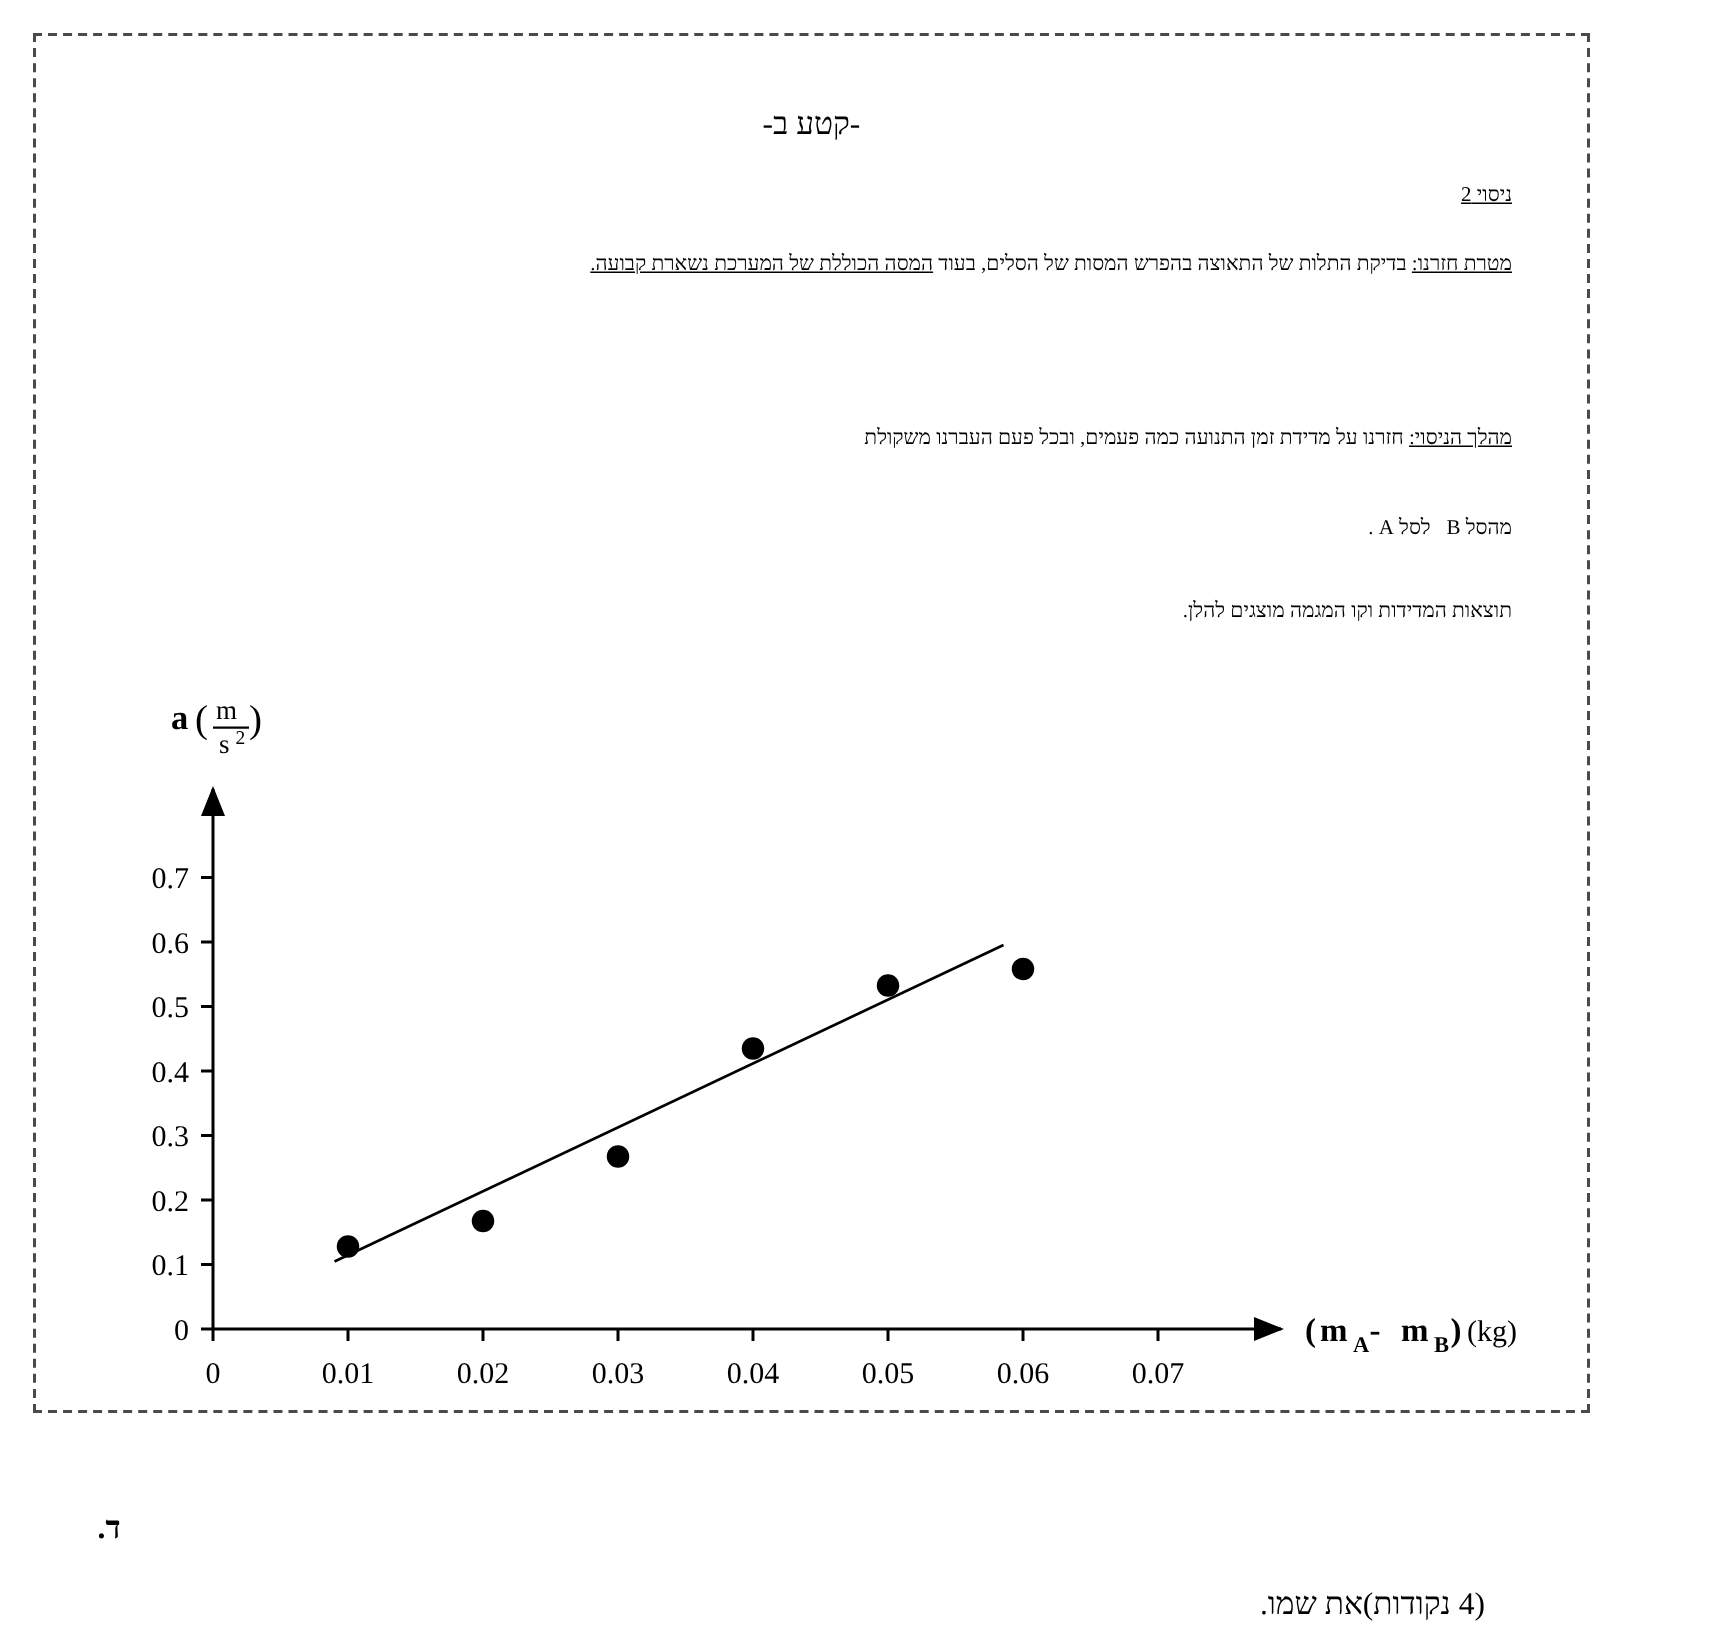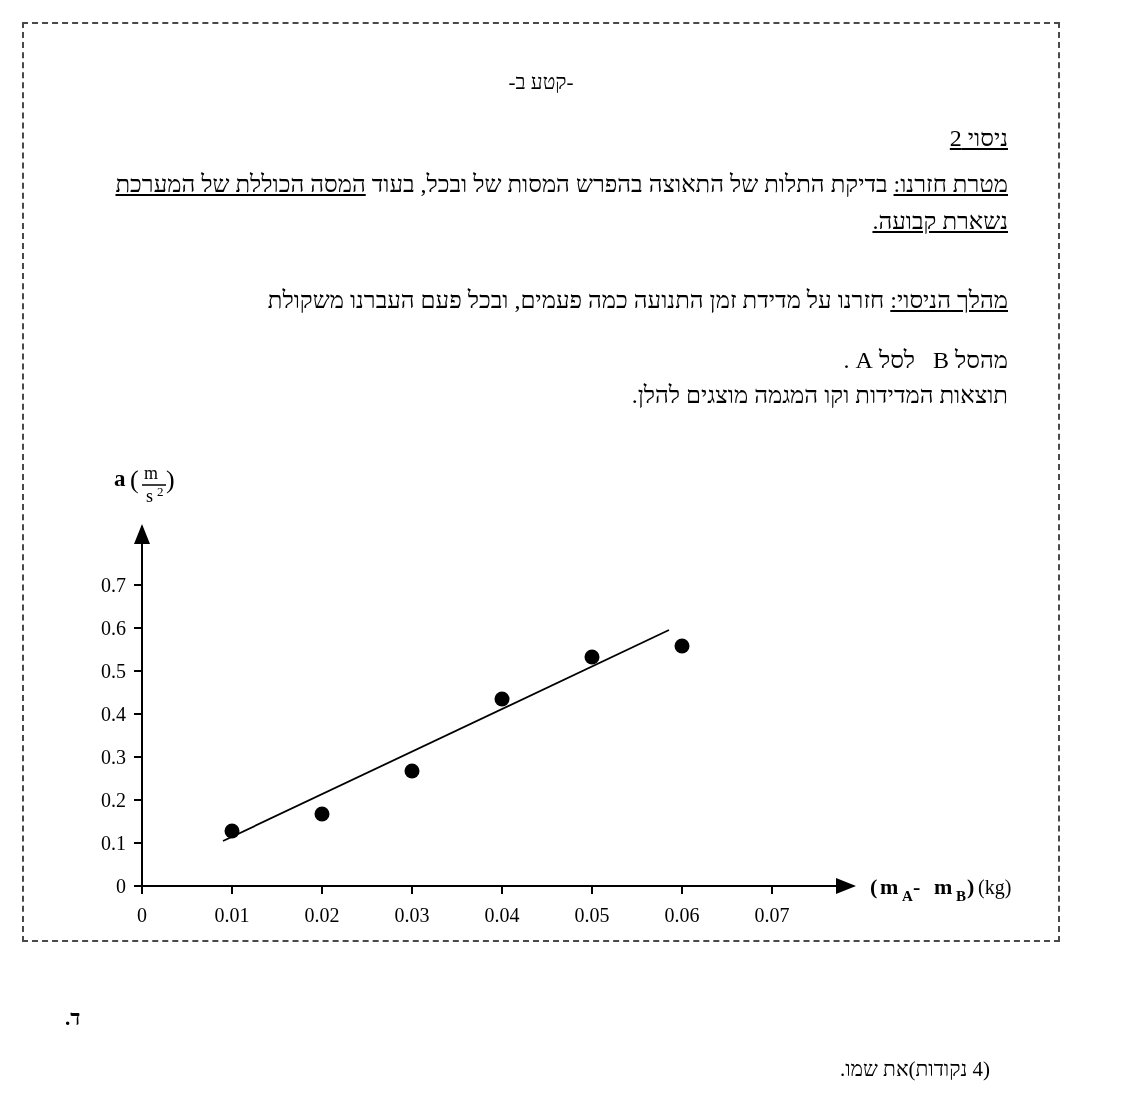--- a/index.html
+++ b/index.html
@@ -44,21 +44,21 @@
     text-align: center;
     font-size: 21px;
     font-weight: 400;
     direction: rtl;
   }
 
   .rtl-block {
     position: absolute;
     direction: rtl;
     text-align: right;
-    font-size: 24px;
+    font-size: 14px;
     line-height: 1.55;
   }
 
   .u { text-decoration: underline; }
 
   #exp-label {
     top: 96px;
     right: 50px;
     width: 940px;
   }
@@ -71,21 +71,21 @@
     top: 258px;
     right: 50px;
     width: 940px;
   }
   #basket-line {
     top: 318px;
     right: 50px;
     width: 940px;
   }
   #results-line {
-    top: 353px;
+    top: 373px;
     right: 50px;
     width: 940px;
   }
 
   .ltr-inline {
     direction: ltr;
     unicode-bidi: embed;
     display: inline-block;
   }
 
@@ -133,21 +133,21 @@
 
   <div class="panel">
 
     <div class="section-title">-קטע ב-</div>
 
     <div class="rtl-block" id="exp-label">
       <span class="u">ניסוי 2</span>
     </div>
 
     <div class="rtl-block" id="purpose">
-      <span class="u">מטרת חזרנו:</span><span> בדיקת התלות של התאוצה בהפרש המסות של ובכל, בעוד </span><span class="u">המסה הכוללת של המערכת נשארת קבועה.</span>
+      <span class="u">מטרת חזרנו:</span><span> בדיקת התלות של התאוצה בהפרש המסות של הסלים, בעוד </span><span class="u">המסה הכוללת של המערכת נשארת קבועה.</span>
     </div>
 
     <div class="rtl-block" id="basket-line">
       <span>מהסל</span>
       <span class="ltr-inline">B</span>
       &nbsp;
       <span>לסל</span>
       <span class="ltr-inline">A</span>
       <span>.</span>
     </div>

